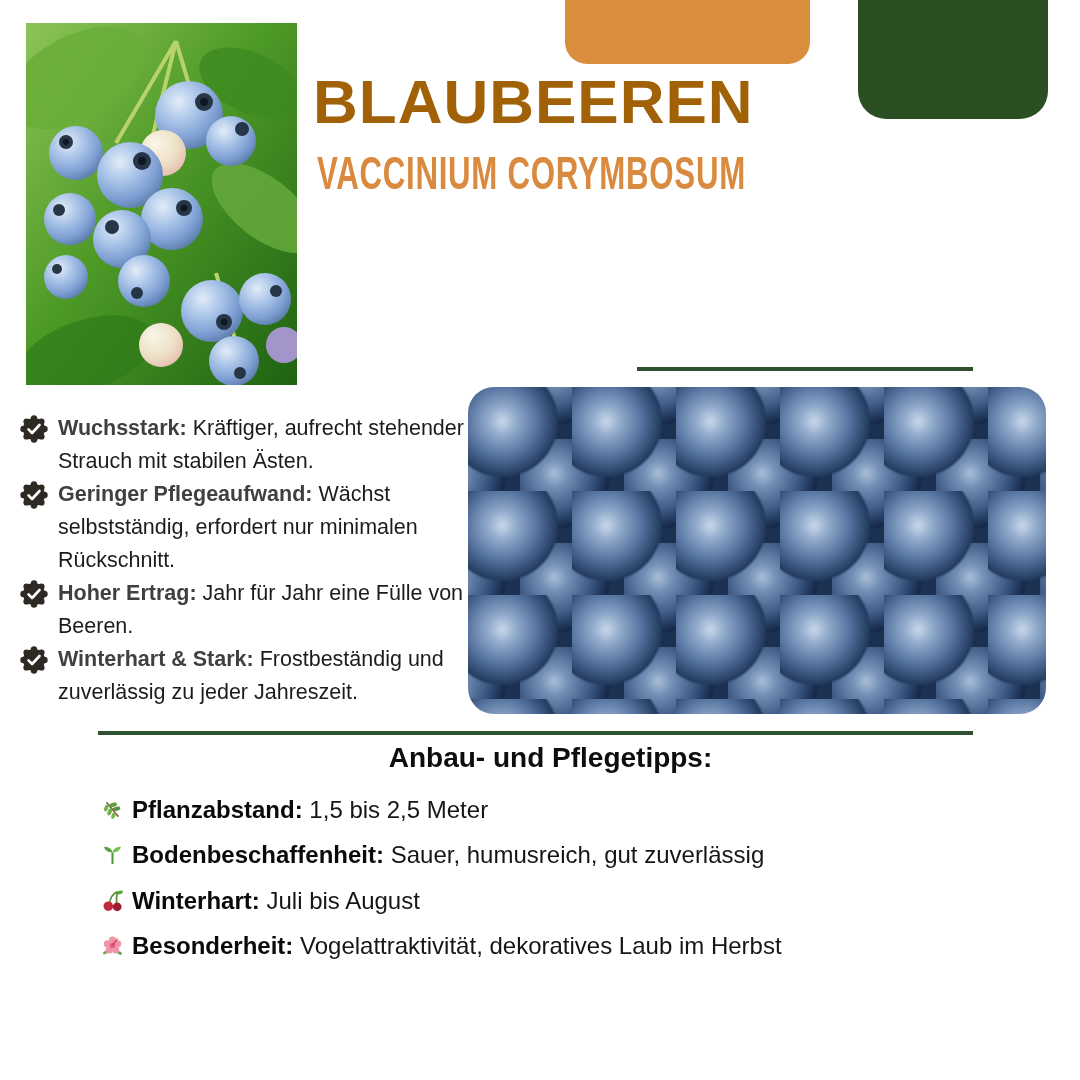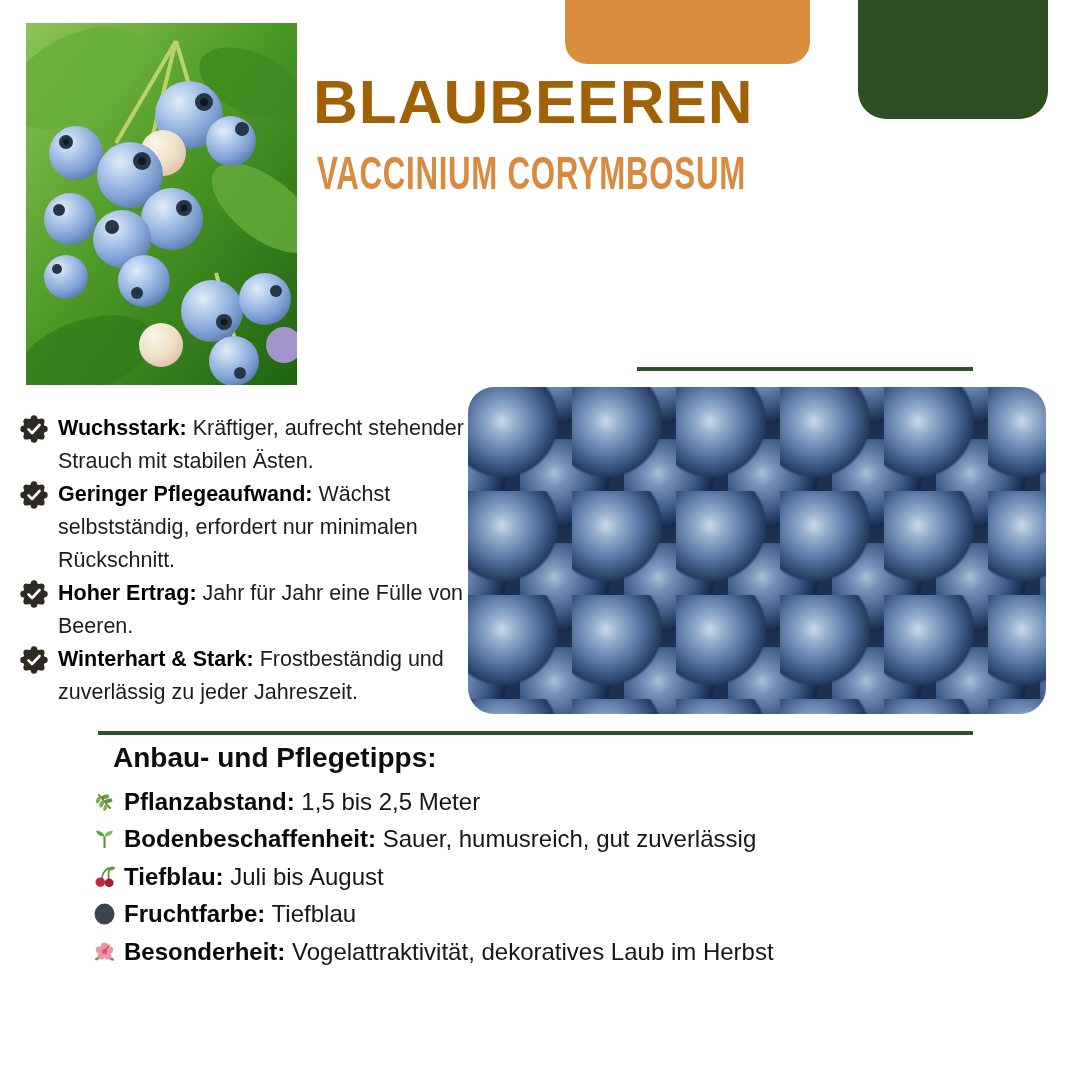--- a/index.html
+++ b/index.html
@@ -16,36 +16,36 @@
   
   .title{position:absolute;left:313px;top:66px;margin:0;font-size:62px;font-weight:700;letter-spacing:1px;color:#a16207;white-space:nowrap;}
   .subtitle{position:absolute;left:317px;top:146px;margin:0;font-size:46px;font-weight:700;letter-spacing:1px;color:#d98a3f;white-space:nowrap;transform:scaleX(.68);transform-origin:left top;}
   .tagline{position:absolute;left:420px;top:287px;width:600px;text-align:center;font-family:"Liberation Serif", serif;font-size:37px;color:#14140f;white-space:nowrap;}
   .rule{position:absolute;background:#2e5230;height:4px;}
   .rule-short{left:637px;top:367px;width:336px;}
   .rule-full{left:98px;top:731px;width:875px;}
   
   .features{position:absolute;left:20px;top:412px;width:475px;margin:0;padding:0;list-style:none;font-size:21.5px;line-height:33px;color:#1c1c1c;}
   .features li{position:relative;padding-left:38px;margin:0;}
-  .features b{font-weight:700;color:#000000;}
+  .features b{font-weight:700;color:#404040;}
   .badge{position:absolute;left:0;top:3px;width:28px;height:28px;}
   
   .photo-right{
     position:absolute;left:468px;top:387px;width:578px;height:327px;border-radius:26px;
     background-color:#1c3051;
     background-image:
       radial-gradient(circle at 33% 33%, #c9d8ea 0%, #93accd 14%, #54729e 36%, #243c60 55%, rgba(28,48,81,0) 58%),
       radial-gradient(circle at 33% 33%, #a9bed8 0%, #7490b6 14%, #405d88 36%, #16294a 55%, rgba(28,48,81,0) 58%);
     background-size:104px 104px,104px 104px;
     background-position:0 0,52px 52px;
   }
   
-  .care-heading{position:absolute;left:113px;top:742px;width:875px;text-align:left;font-size:28px;font-weight:700;color:#0d0d0d;}
+  .care-heading{position:absolute;left:113px;top:742px;width:875px;text-align:center;font-size:28px;font-weight:700;color:#0d0d0d;}
   .care-list{position:absolute;left:88px;top:781px;margin:0;padding:0;list-style:none;font-size:24px;line-height:33.4px;color:#161616;}
-  .care-list li{white-space:nowrap;margin:4px;}
+  .care-list li{white-space:nowrap;margin:12px;}
   .care-icon{display:inline-block;width:25px;height:25px;vertical-align:-4px;margin-right:7px;}
   .care-list b{font-weight:700;color:#0a0a0a;}
 </style>
 </head>
 <body>
 
 <div class="canvas">
 
   <div class="shape-orange"></div>
   <div class="shape-green"></div>
@@ -230,28 +230,21 @@
       </span><b>Bodenbeschaffenheit:</b> <span>Sauer, humusreich, gut zuverlässig</span>
     </li>
     <li>
       <span class="care-icon">
         <svg viewBox="0 0 24 24" width="25" height="25">
             <path d="M9 15 C10 9 13 5 16.5 3.5 M16 16 C15.5 10 16 6.5 16.5 3.5" stroke="#5d8a36" stroke-width="1.6" fill="none"></path>
             <ellipse cx="18.5" cy="4.5" rx="3.6" ry="1.7" fill="#57a23e" transform="rotate(-18 18.5 4.5)"></ellipse>
             <circle cx="8" cy="17.5" r="4.6" fill="#c22a3f"></circle>
             <circle cx="16.5" cy="18" r="4.2" fill="#9e1f33"></circle>
           </svg>
-      </span><b>Tiefblau:</b> <span>Juli bis August</span>
-    </li>
-    <li>
-      <span class="care-icon">
-        <svg viewBox="0 0 24 24" width="25" height="25">
-            <ellipse cx="12" cy="12.5" rx="9.6" ry="10" fill="#3d444d"></ellipse>
-          </svg>
-      </span><b>Fruchtfarbe:</b> <span>Tiefblau</span>
+      </span><b>Winterhart:</b> <span>Juli bis August</span>
     </li>
     <li>
       <span class="care-icon">
         <svg viewBox="0 0 24 24" width="25" height="25">
             <ellipse cx="5.5" cy="18.5" rx="3" ry="1.5" fill="#69ab4c" transform="rotate(-30 5.5 18.5)"></ellipse>
             <ellipse cx="18.5" cy="19" rx="2.8" ry="1.4" fill="#5a9c40" transform="rotate(25 18.5 19)"></ellipse>
             <g fill="#ef93a7">
               <circle cx="12" cy="6.8" r="3.4"></circle>
               <circle cx="17" cy="10.4" r="3.4"></circle>
               <circle cx="15.1" cy="16.2" r="3.4"></circle>

